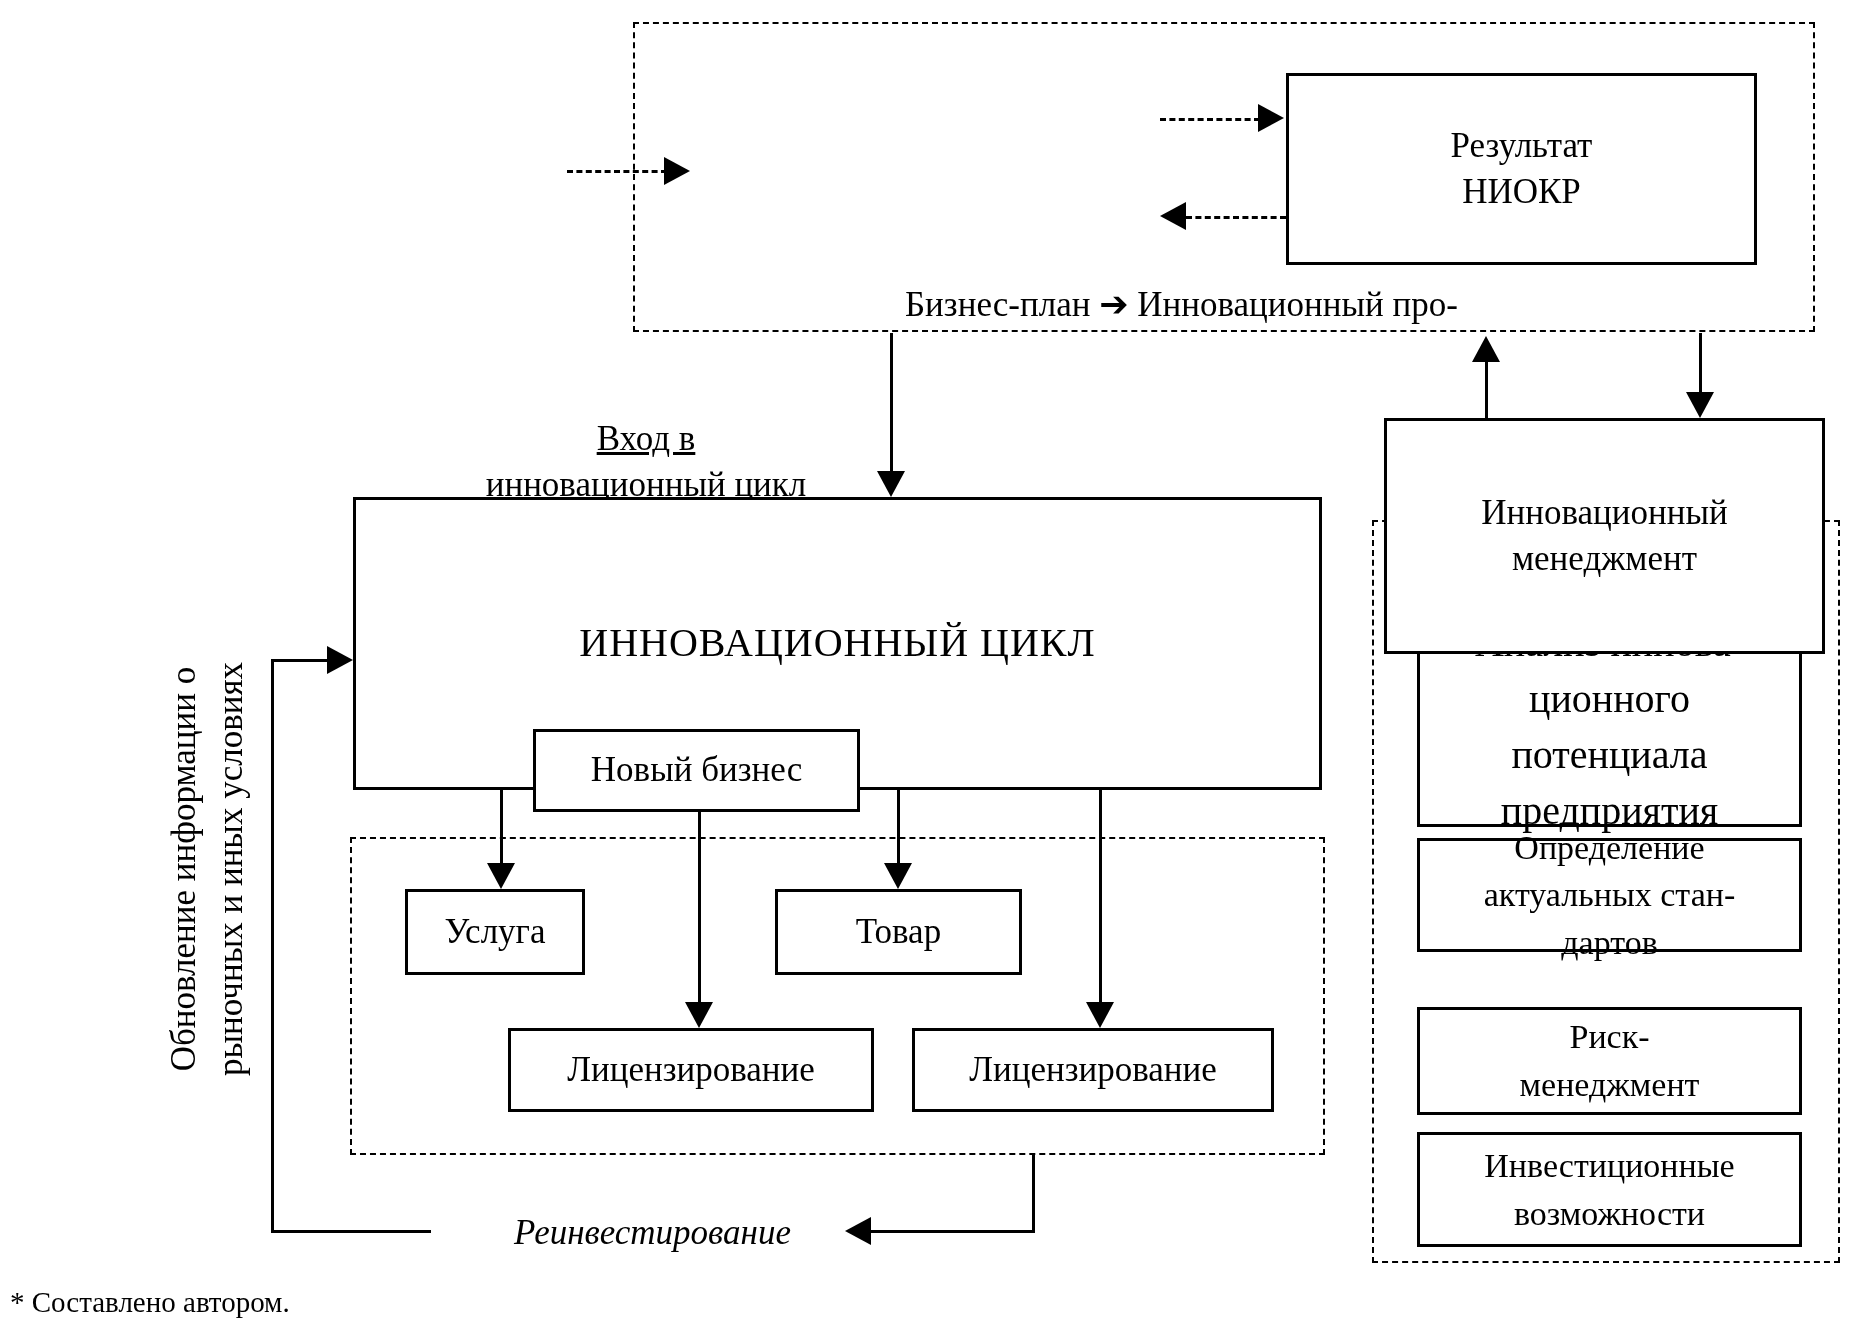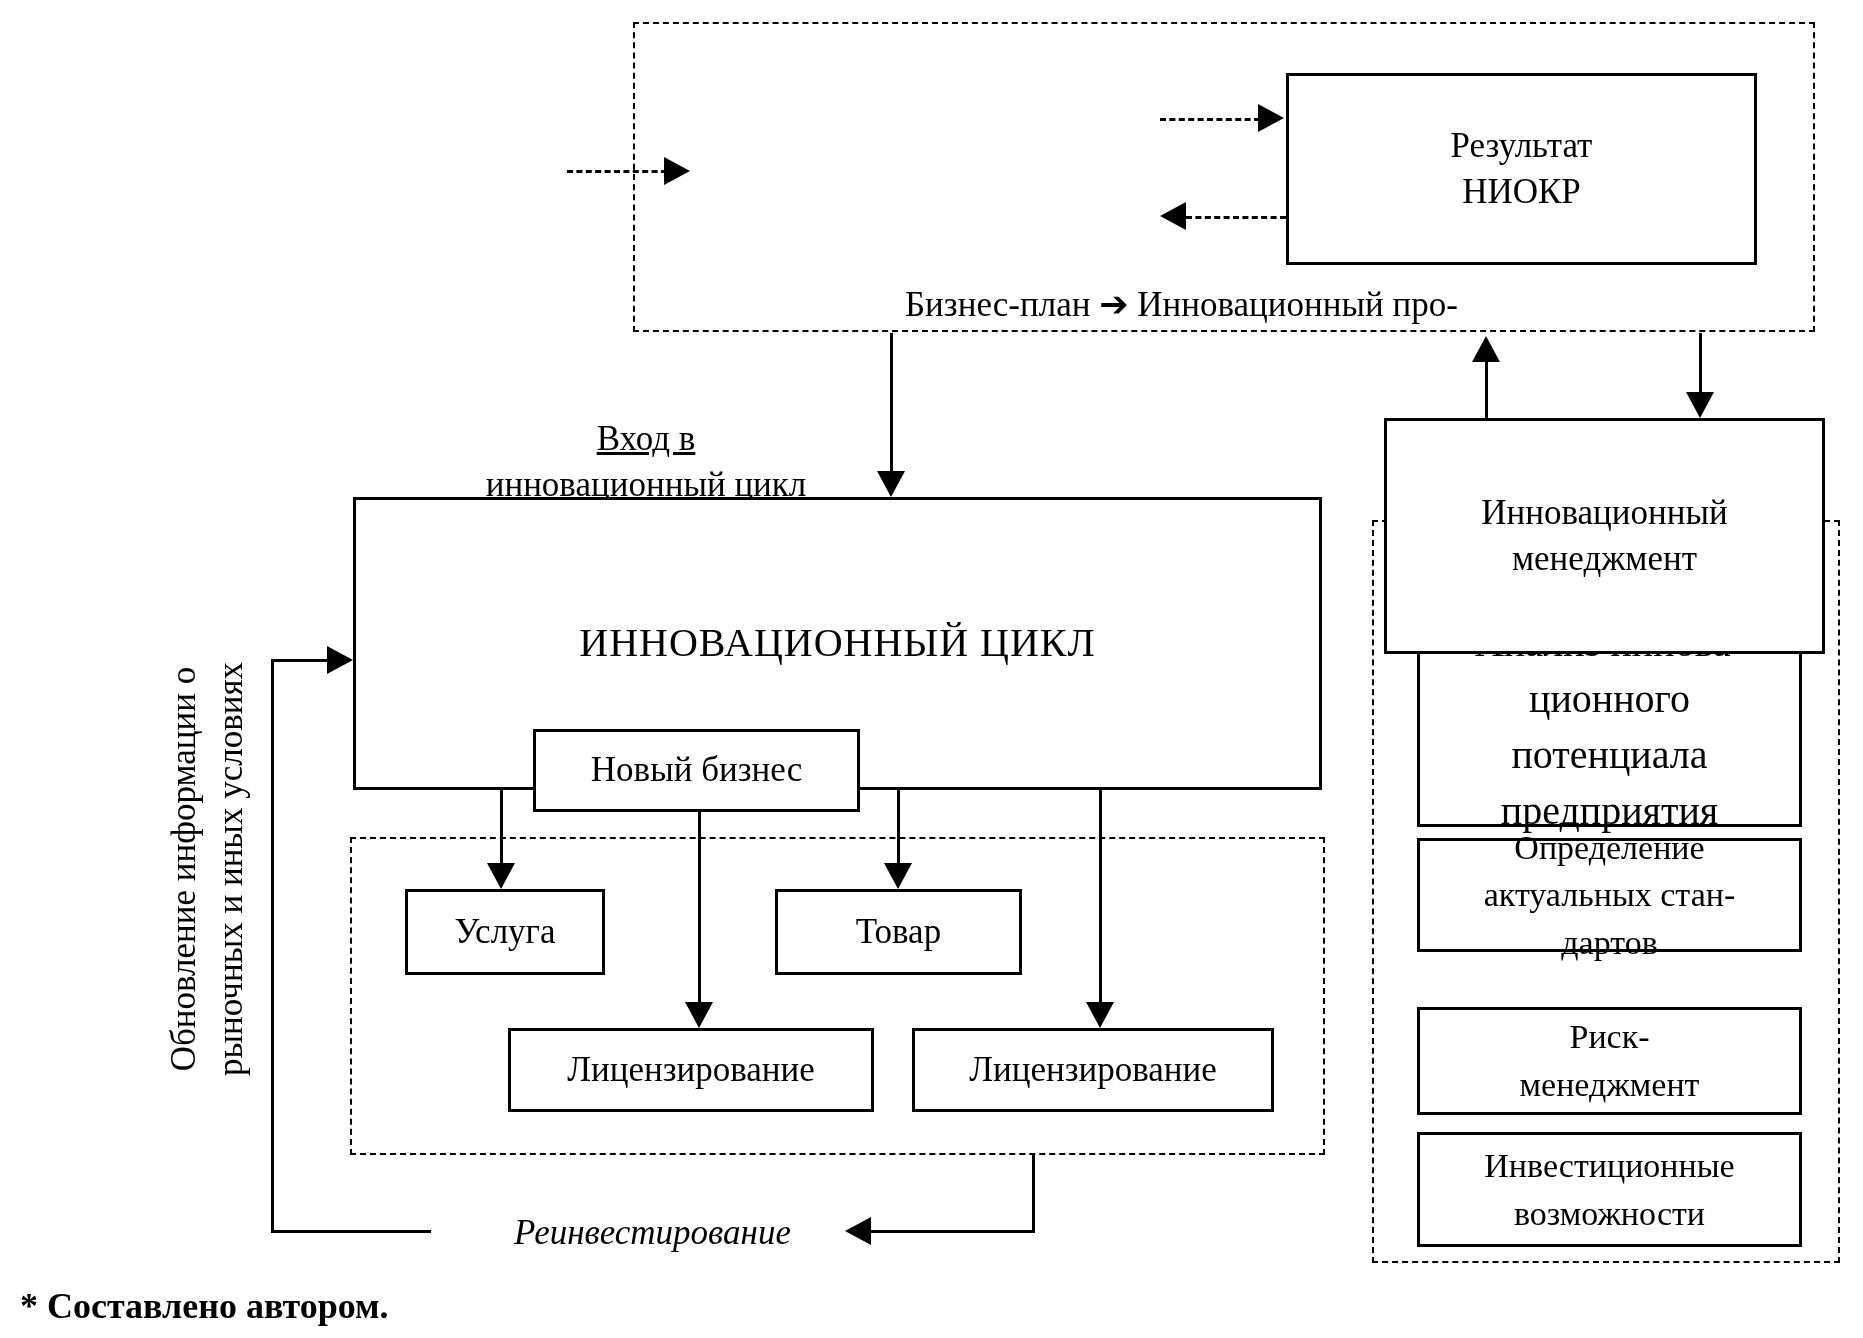--- a/index.html
+++ b/index.html
@@ -64,21 +64,21 @@
 
   <div class="line" style="left:698px;top:812px;width:3px;height:192px;"></div>
   <div class="ah ah-down" style="left:685px;top:1002px;"></div>
 
   <div class="line" style="left:897px;top:790px;width:3px;height:75px;"></div>
   <div class="ah ah-down" style="left:884px;top:863px;"></div>
 
   <div class="line" style="left:1099px;top:790px;width:3px;height:214px;"></div>
   <div class="ah ah-down" style="left:1086px;top:1002px;"></div>
 
-  <div class="box" style="left:405px;top:889px;width:200px;height:86px;">Услуга</div>
+  <div class="box" style="left:405px;top:889px;width:180px;height:86px;">Услуга</div>
   <div class="box" style="left:775px;top:889px;width:247px;height:86px;">Товар</div>
   <div class="box" style="left:508px;top:1028px;width:366px;height:84px;">Лицензирование</div>
   <div class="box" style="left:912px;top:1028px;width:362px;height:84px;">Лицензирование</div>
 
   <div class="line" style="left:1032px;top:1155px;width:3px;height:78px;"></div>
   <div class="line" style="left:871px;top:1230px;width:164px;height:3px;"></div>
   <div class="ah ah-left" style="left:845px;top:1217px;"></div>
 
   <div class="label" style="left:480px;top:1210px;width:345px;white-space:nowrap;font-style:italic;">Реинвестирование</div>
 
@@ -104,15 +104,15 @@
 потенциала
 предприятия</div>
   <div class="box" style="left:1417px;top:838px;width:385px;height:114px;font-size:34px;line-height:1.4;">Определение
 актуальных стан-
 дартов</div>
   <div class="box" style="left:1417px;top:1007px;width:385px;height:108px;font-size:34px;line-height:1.4;">Риск-
 менеджмент</div>
   <div class="box" style="left:1417px;top:1132px;width:385px;height:115px;font-size:34px;line-height:1.4;">Инвестиционные
 возможности</div>
 
-  <div class="label" style="left:20px;top:1283px;white-space:nowrap;font-size:36px;font-weight:bold;">* Составлено автором.</div>
+  <div class="label" style="left:10px;top:1283px;white-space:nowrap;font-size:29px;">* Составлено автором.</div>
 
 </div>
 
 </body></html>

